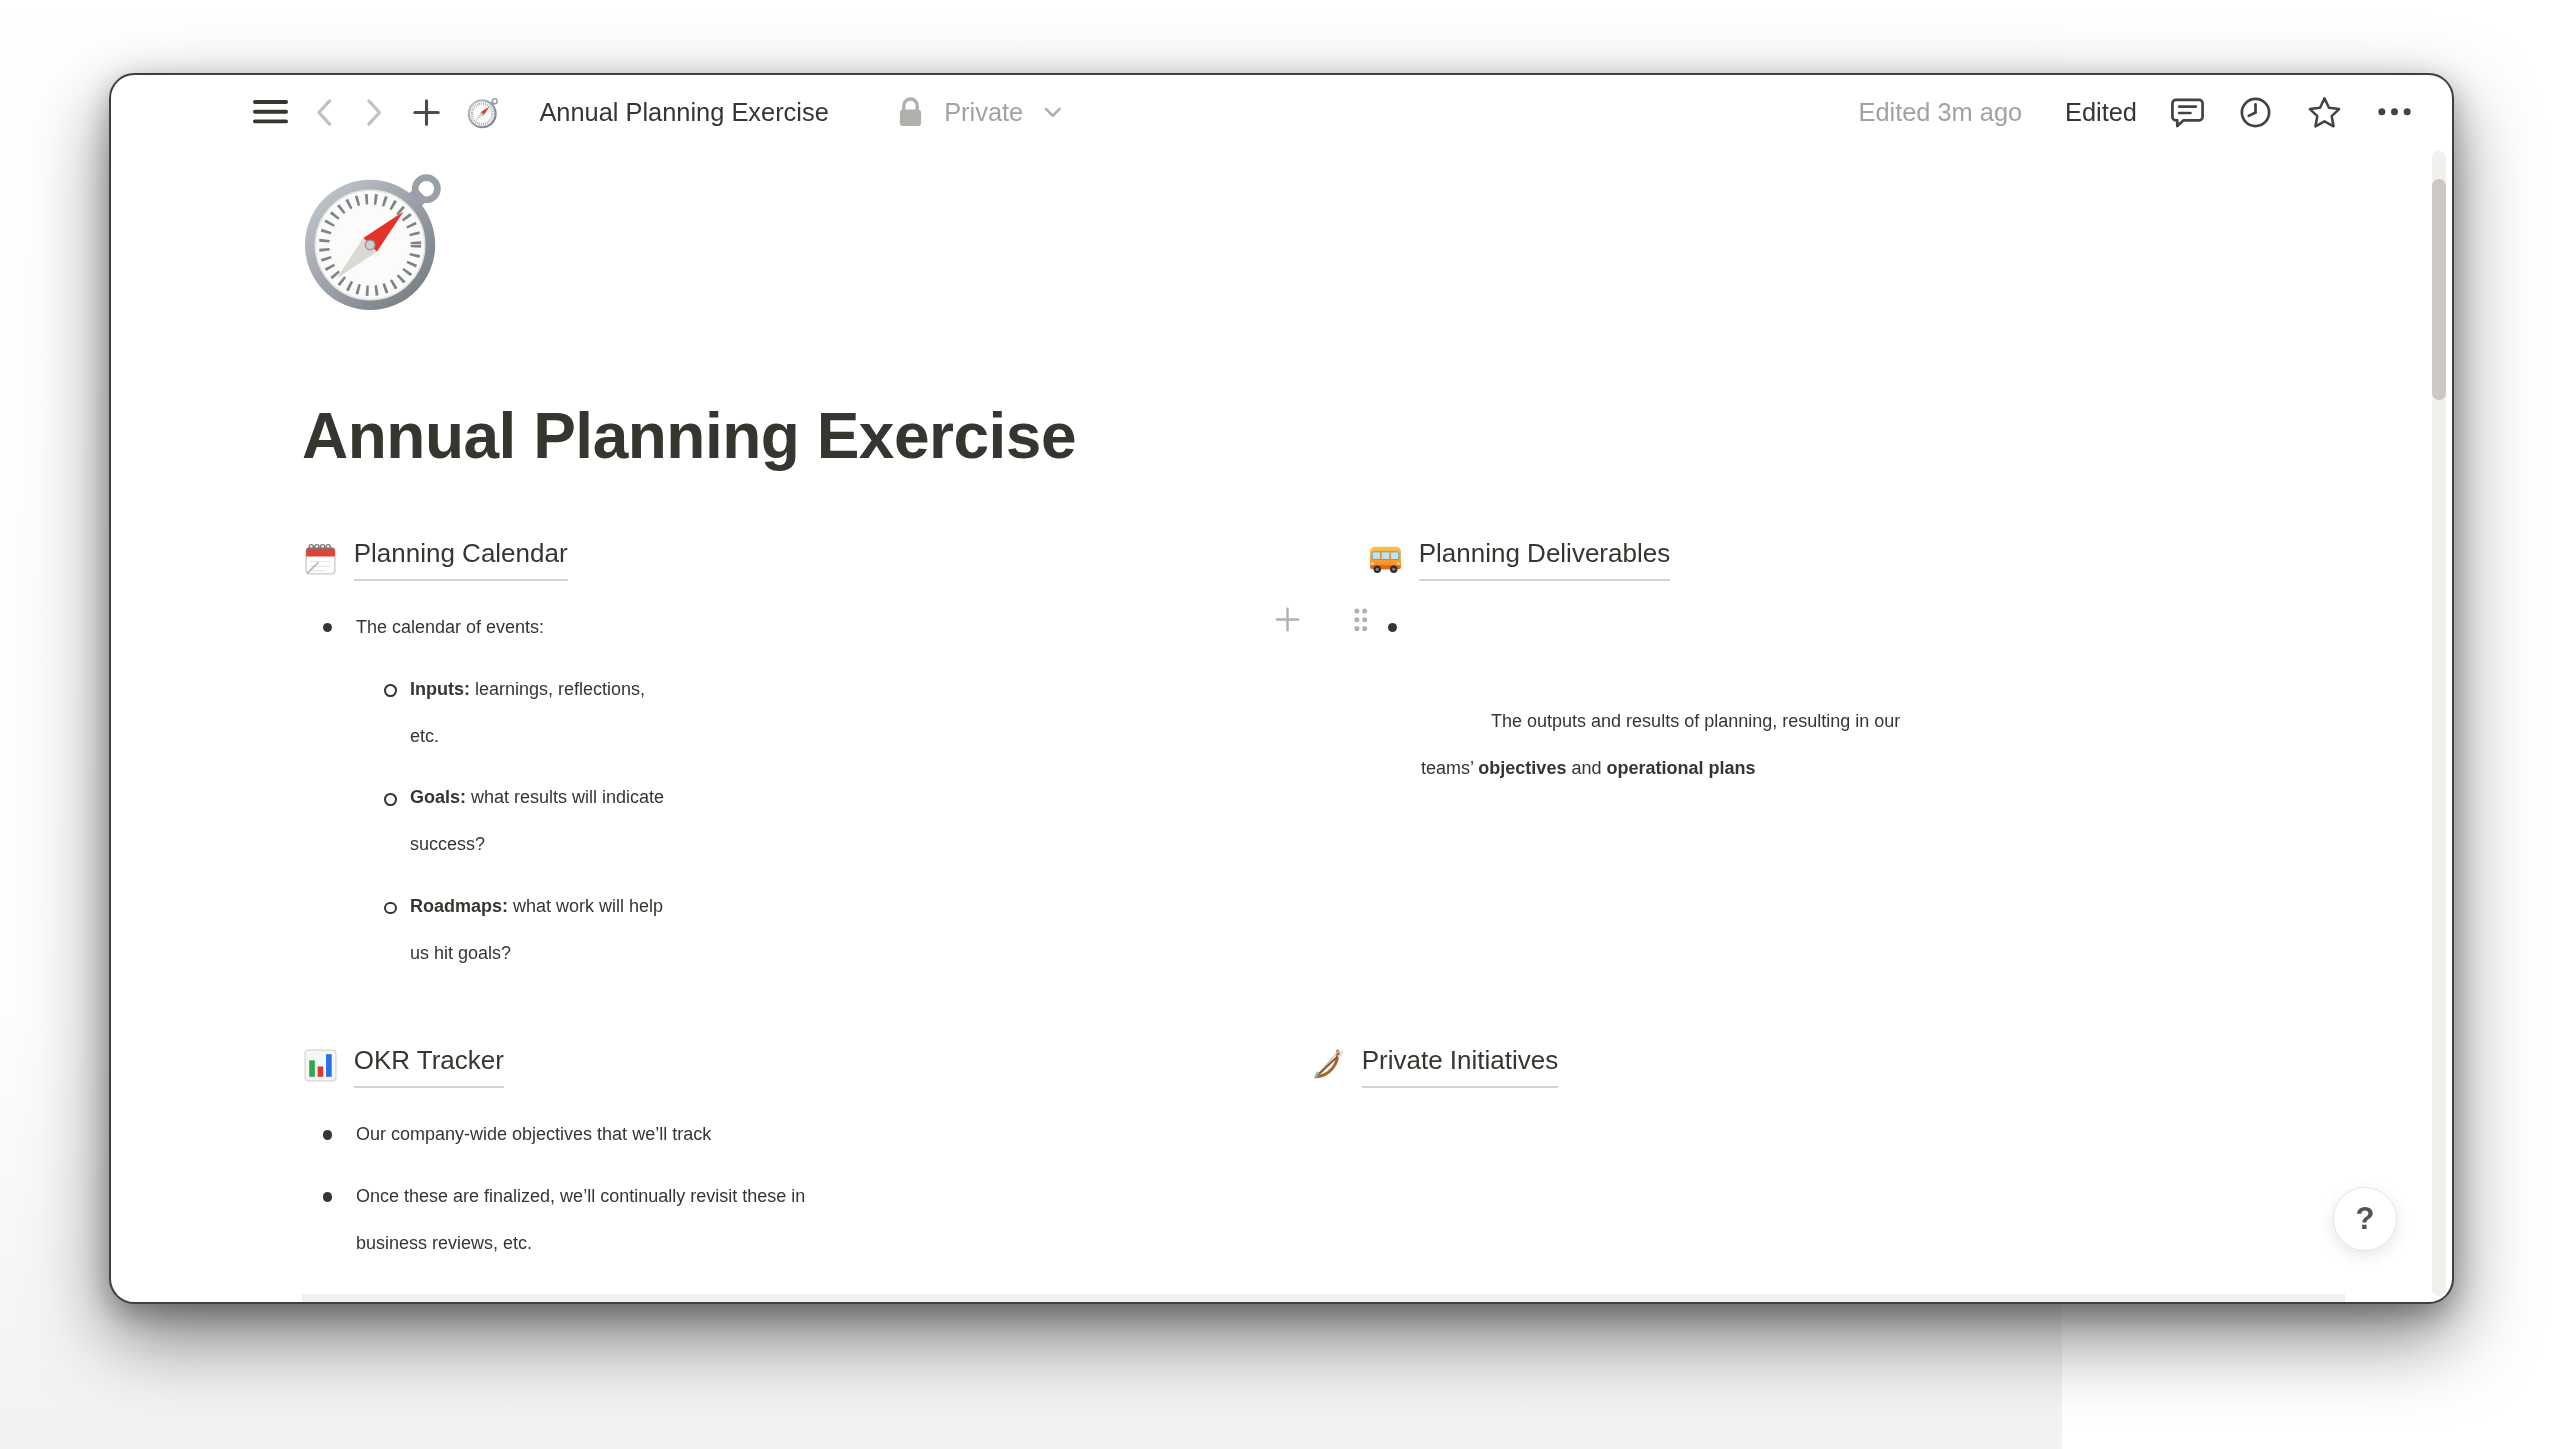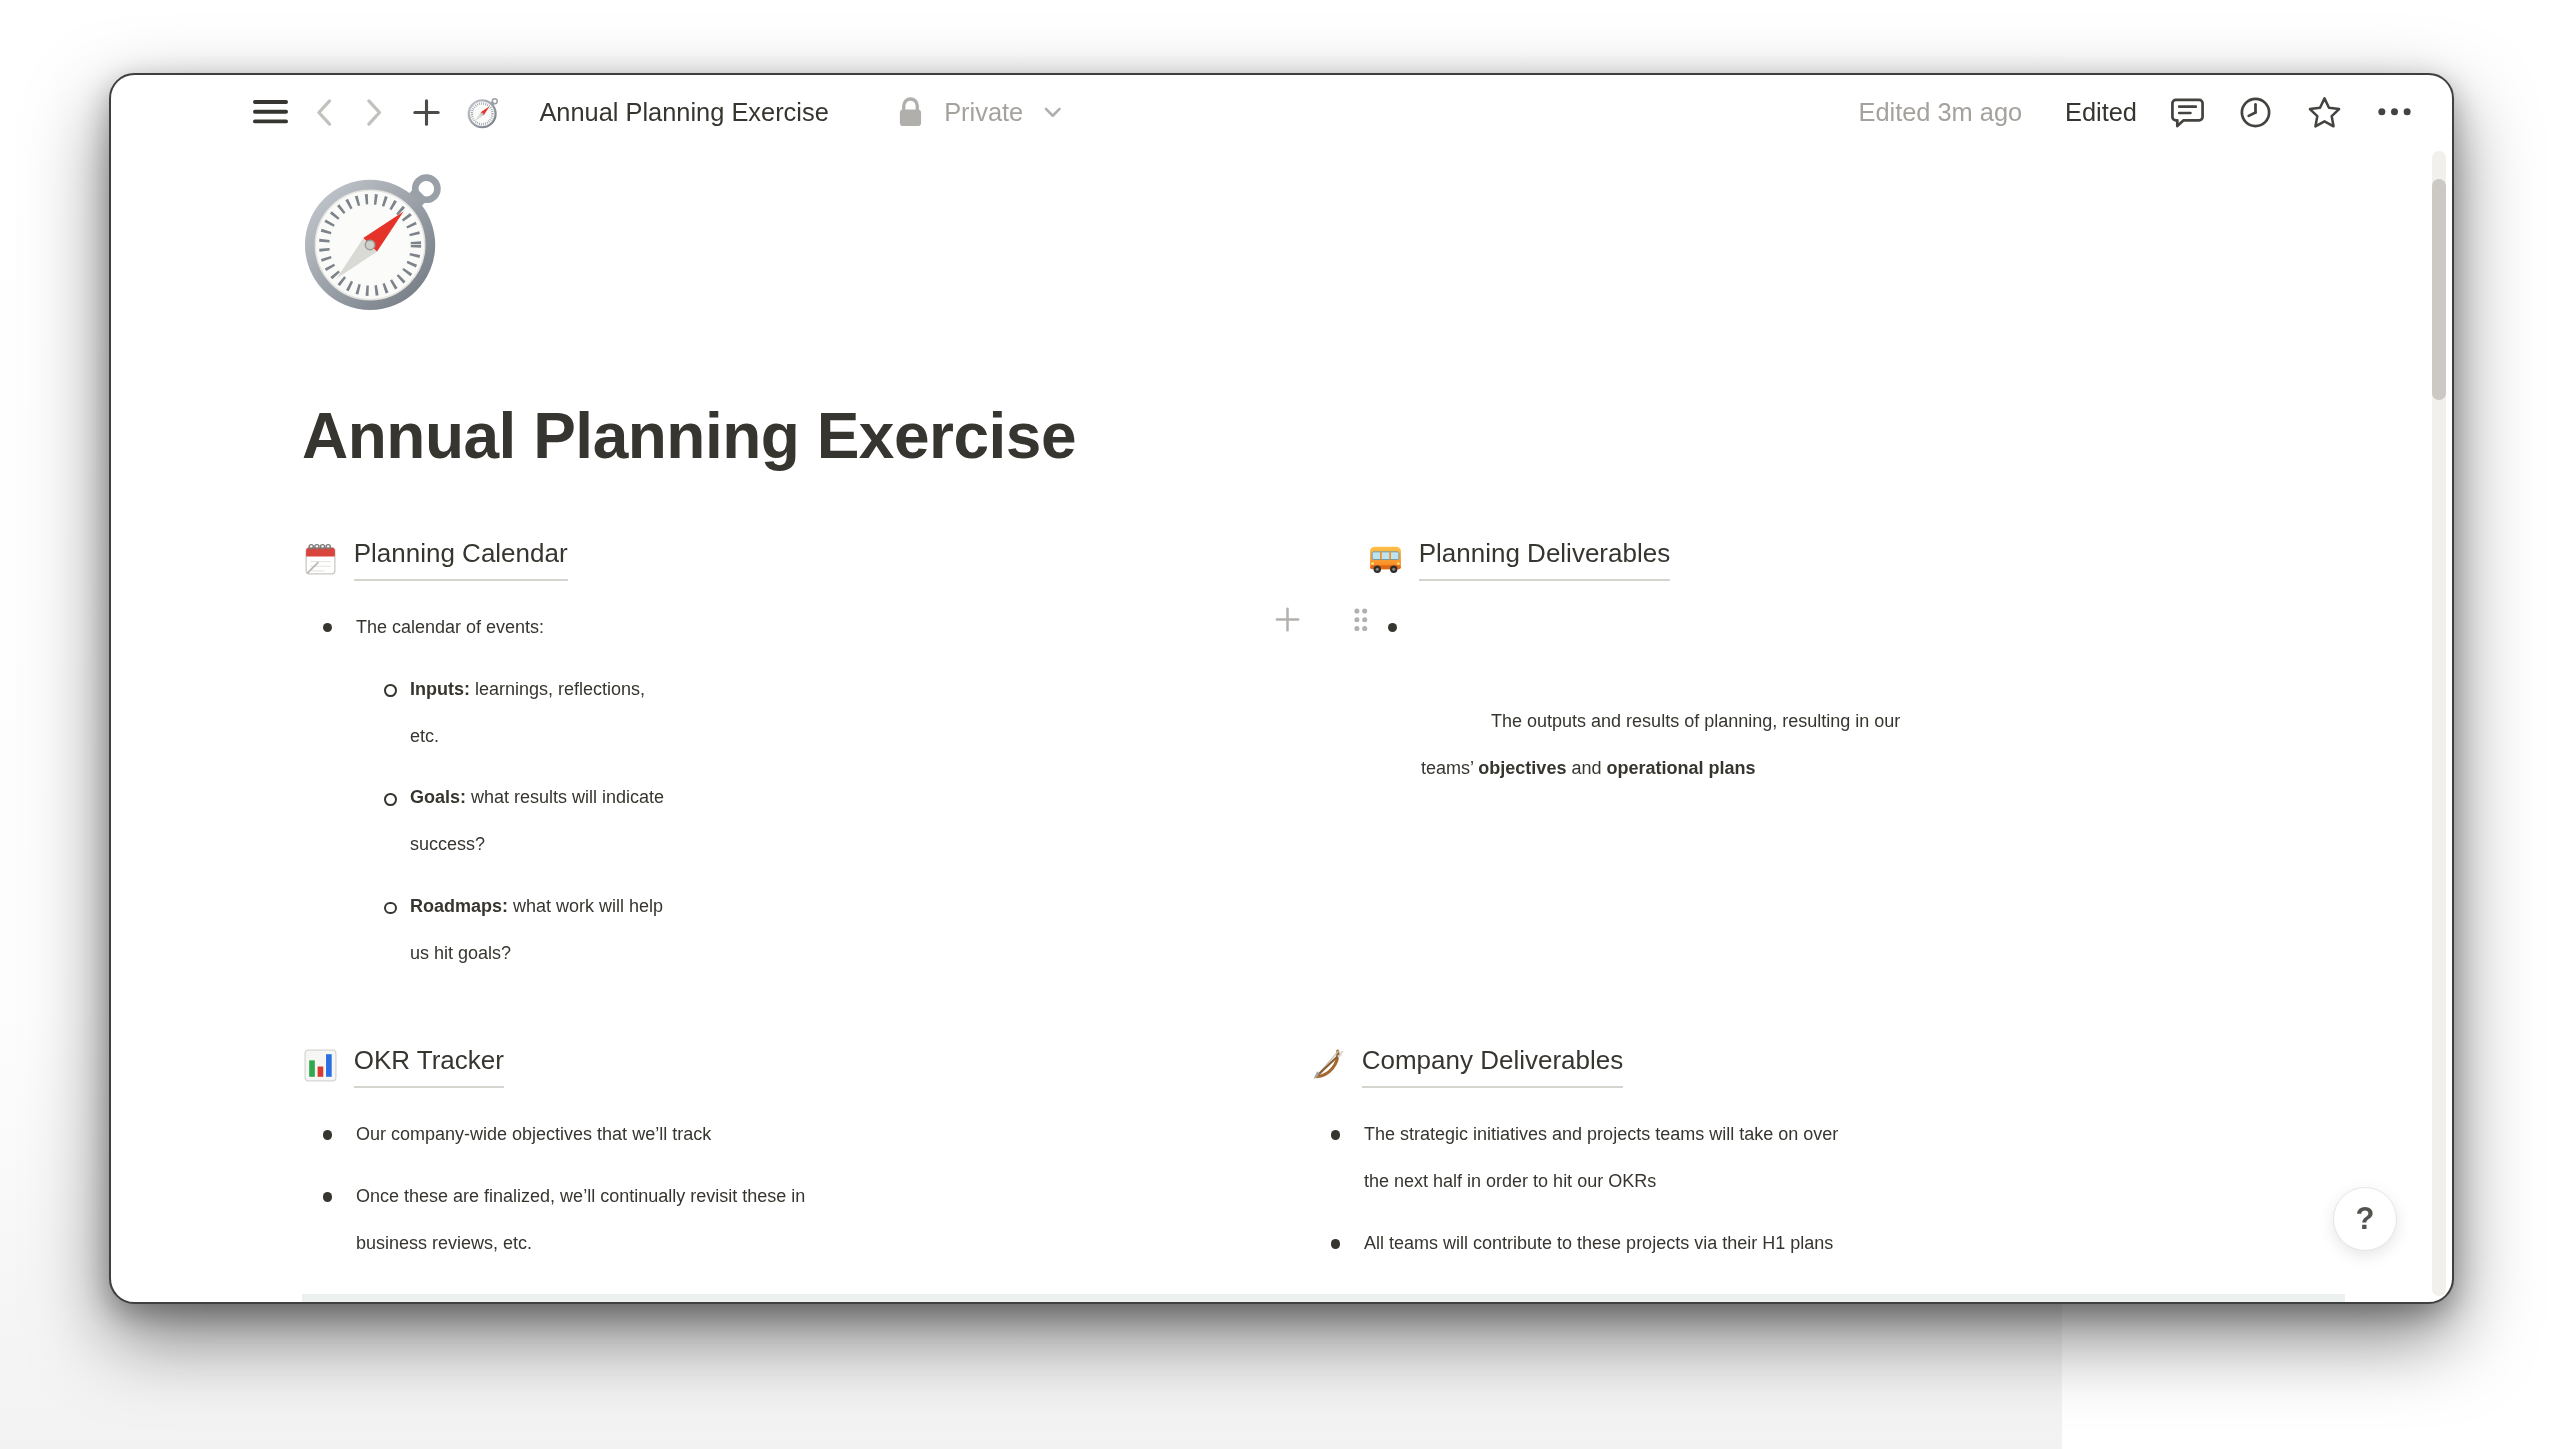--- a/index.html
+++ b/index.html
@@ -347,27 +347,22 @@
                 <path d="M27 4 A 23 23 0 0 1 6 29" fill="none" stroke="#a5682f" stroke-width="3" stroke-linecap="round"></path>
                 <line x1="28" y1="3.5" x2="5" y2="30" stroke="#c9c5bf" stroke-width="1.4"></line>
                 <line x1="29.5" y1="6.5" x2="8" y2="27" stroke="#8a5a2b" stroke-width="2"></line>
                 <polygon points="9,26 3.5,31.5 7,23.5 11.5,28" fill="#9aa0a6"></polygon>
                 <g stroke="#dcd9d4" stroke-width="2">
                     <line x1="29" y1="7" x2="32" y2="4"></line>
                     <line x1="27" y1="9.5" x2="30.5" y2="7.5"></line>
                   </g>
               </svg>
             </span>
-            <span class="label">Company Deliverables</span>
+            <span class="label">Private Initiatives</span>
           </a>
-          <ul class="blocks">
-            <li class="l1"><span>The strategic initiatives and projects teams will take on over
-the next half in order to hit our OKRs</span></li>
-            <li class="l1"><span>All teams will contribute to these projects via their H1 plans</span></li>
-          </ul>
         </div>
       </div>
 
     </div>
 
     <div class="bottom-strip"></div>
 
     <div class="scrollbar-track">
       <div class="scrollbar-thumb"></div>
     </div>

